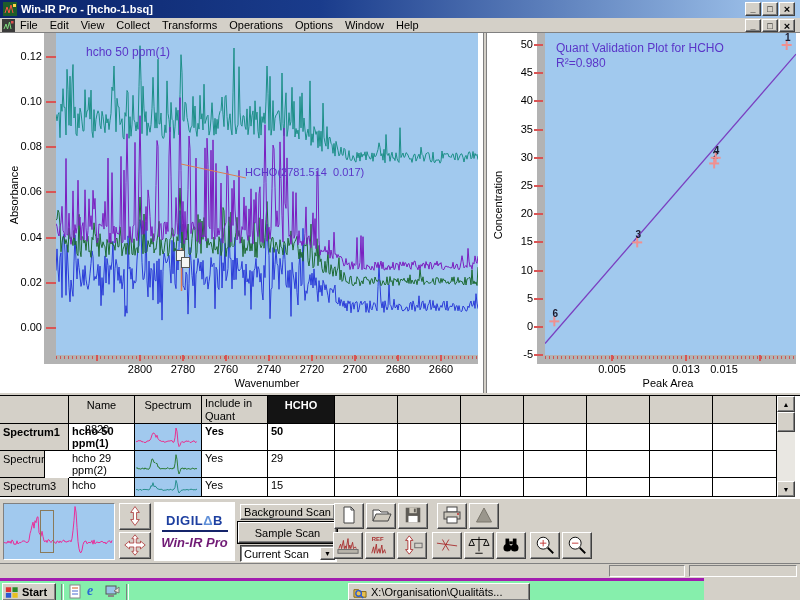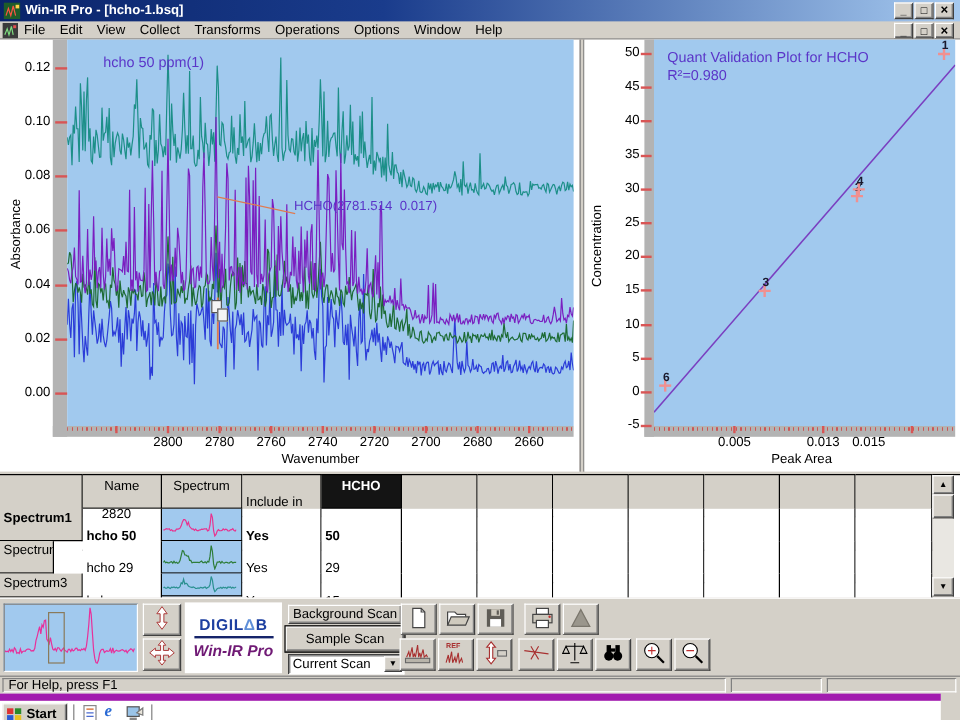--- a/index.html
+++ b/index.html
@@ -11,21 +11,21 @@
   .field{background:#fff;border:1px solid;border-color:#404040 #fff #fff #404040;box-shadow:inset 1px 1px 0 #808080}
   .tick{position:absolute;font-size:11px;color:#000;white-space:nowrap}
   .xtick{transform:translateX(-50%)}
   .ytick{width:34px;text-align:right}
   .redline{position:absolute;background:#d85555}
   .tickstrip{position:absolute;height:3px;background:repeating-linear-gradient(90deg,#cc5555 0 1px,transparent 1px 4px)}
   .graybed{position:absolute;background:#b3b3b3}
   .plotblue{position:absolute;background:#a1c9ee}
   .purpletext{color:#5a35c8}
   .menu-item{display:inline-block;padding:1px 6px;cursor:default}
-  .cell{position:absolute;border-right:1px solid #000;border-bottom:1px solid #000;overflow:hidden;font-size:11px;padding:17px 3px;background:#fff}
+  .cell{position:absolute;border-right:1px solid #000;border-bottom:1px solid #000;overflow:hidden;font-size:11px;padding:1px 3px;background:#fff}
   .hcell{background:#d4d0c8;border-top:1px solid #000}
   .rowhdr{background:#d4d0c8;font-weight:normal}
   .tb-icon{display:flex;align-items:center;justify-content:center}
   .sb-panel{position:absolute;height:12px;border:1px solid;border-color:#808080 #fff #fff #808080}
   .qlsep{position:absolute;width:3px;height:16px;border-left:1px solid #808080;border-right:1px solid #fff}
   .tasktext{white-space:nowrap;overflow:hidden}
 </style>
 </head>
 <body>
 
@@ -313,28 +313,25 @@
   </div>
 <div class="abs raised tb-icon" style="left:562px;top:532px;width:30px;height:27px">
     <span><svg width="24" height="22" viewBox="0 0 26 24">
         <circle cx="11" cy="10" r="6.5" fill="#fff" stroke="#000"></circle>
         <line x1="16" y1="15" x2="22" y2="21" stroke="#000" stroke-width="2"></line>
         <path d="M7.5 10h7" stroke="#c03030"></path>
       </svg></span>
   </div>
 
 <div class="abs" style="left:0;top:563px;width:800px;height:15px;background:#d4d0c8;border-top:1px solid #808080">
-  <div class="sb-panel" style="left:2px;top:1px;width:603px">
-      <span style="padding-left:4px;font-size:11px;display:block;margin-top:-1px">For Help, press F1</span>
-    </div>
   <div class="sb-panel" style="left:609px;top:1px;width:76px"></div>
   <div class="sb-panel" style="left:689px;top:1px;width:108px"></div>
 </div>
 
-<div class="abs" style="left:0;top:578px;width:784px;height:22px;background:#ffffff;border-top:6px solid #a21caf">
+<div class="abs" style="left:0;top:578px;width:704px;height:22px;background:#86efac;border-top:3px solid #a21caf">
   <div class="raised" style="position:absolute;left:2px;top:2px;width:54px;height:18px;display:flex;align-items:center;padding-left:2px">
     <span style="margin-right:3px;display:inline-flex">
         <svg width="14" height="13" viewBox="0 0 16 14">
           <rect x="1" y="1" width="6" height="5.5" fill="#d33"></rect>
           <rect x="8.5" y="1" width="6" height="5.5" fill="#2a8a2a"></rect>
           <rect x="1" y="7.5" width="6" height="5.5" fill="#2a5ad4"></rect>
           <rect x="8.5" y="7.5" width="6" height="5.5" fill="#e8c020"></rect>
         </svg>
       </span>
     <span style="font-weight:bold;font-size:11px">Start</span>
@@ -346,20 +343,31 @@
         <line x1="4" y1="7" x2="10" y2="7" stroke="#4a6ad0"></line>
         <line x1="4" y1="10" x2="10" y2="10" stroke="#4a6ad0"></line>
       </svg></span>
   <span class="abs" style="left:87px;top:2px;color:#2a6ad4;font-weight:bold;font-size:14px;font-style:italic;font-family:'Liberation Serif',serif">e</span>
   <span class="abs" style="left:105px;top:4px"><svg width="15" height="13" viewBox="0 0 15 13">
         <rect x="1" y="1" width="10" height="8" fill="#9ac4e8" stroke="#555"></rect>
         <rect x="3" y="10" width="6" height="2" fill="#888"></rect>
         <path d="M9 6l5-4v6z" fill="#e8e4da" stroke="#777"></path>
       </svg></span>
   <div class="qlsep" style="left:126px;top:3px"></div>
+  <div class="raised" style="position:absolute;left:348px;top:2px;width:182px;height:18px;display:flex;align-items:center;padding:0 4px">
+    <span style="margin-right:4px;display:inline-flex">
+        <svg width="14" height="13" viewBox="0 0 15 14">
+          <path d="M1 12V4h5l1.5 2H14v6z" fill="#e8c círculo050"></path>
+          <path d="M1 12V4h5l1.5 2H14v6z" fill="#e8c050" stroke="#8a6a10"></path>
+          <circle cx="6" cy="8" r="3" fill="none" stroke="#2a5ad4" stroke-width="1.5"></circle>
+          <line x1="8" y1="10" x2="11" y2="13" stroke="#2a5ad4" stroke-width="1.5"></line>
+        </svg>
+      </span>
+    <span class="tasktext" style="font-size:11px">X:\Organisation\Qualitäts...</span>
+  </div>
 </div>
 
 <span class="tick xtick" style="left: 97px; top: 378px; margin-top: 45px;">2820</span>
 <div class="redline" style="left: 96px; top: 355px; width: 2px; height: 6px;"></div>
 <span class="tick xtick" style="left: 140px; top: 363px;">2800</span>
 <div class="redline" style="left: 139px; top: 355px; width: 2px; height: 6px;"></div>
 <span class="tick xtick" style="left: 183px; top: 363px;">2780</span>
 <div class="redline" style="left: 182px; top: 355px; width: 2px; height: 6px;"></div>
 <span class="tick xtick" style="left: 226px; top: 363px;">2760</span>
 <div class="redline" style="left: 225px; top: 355px; width: 2px; height: 6px;"></div>

